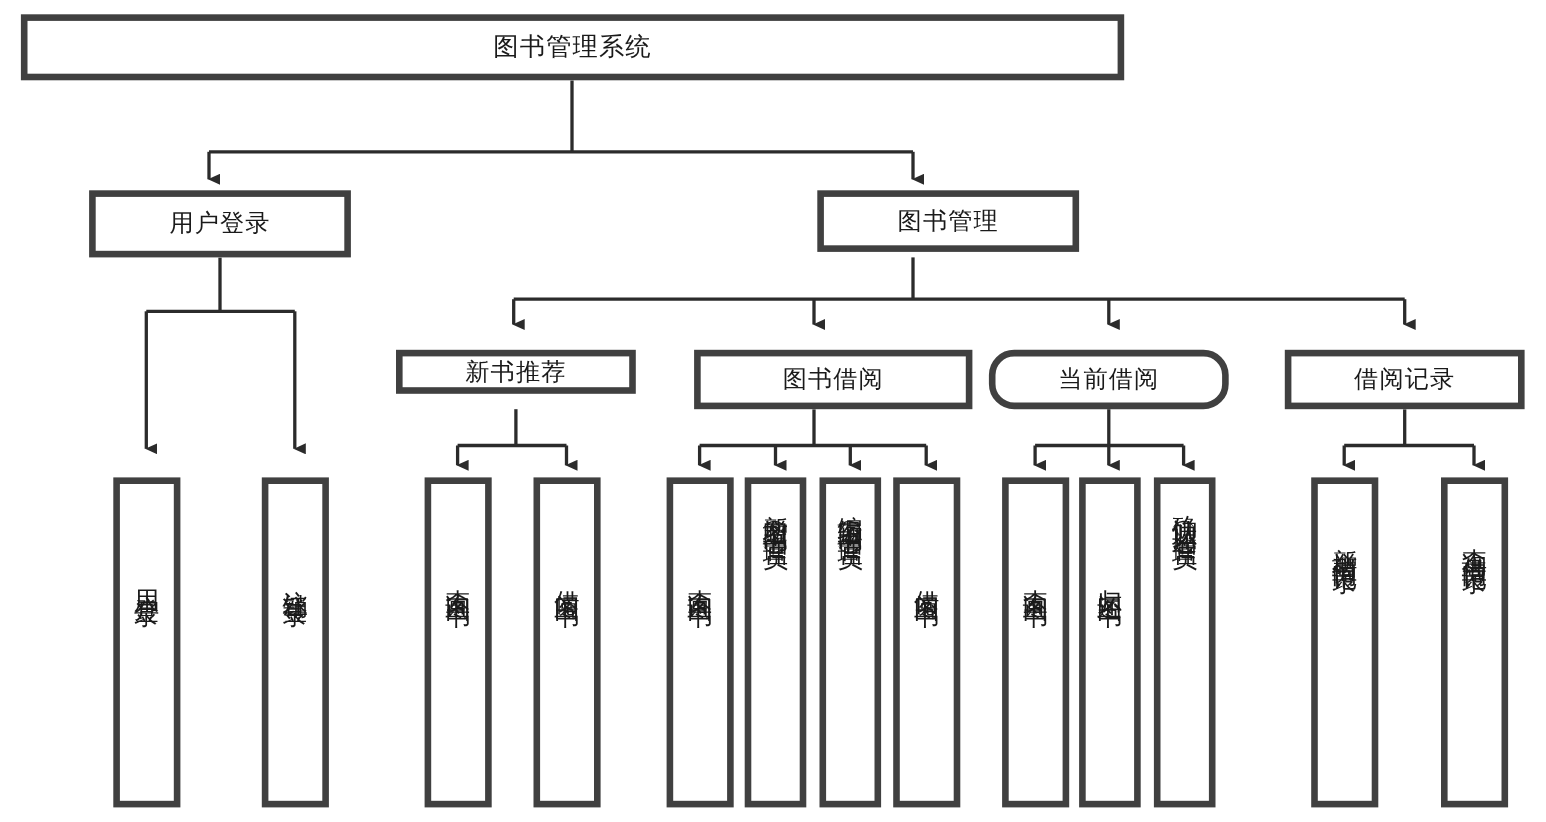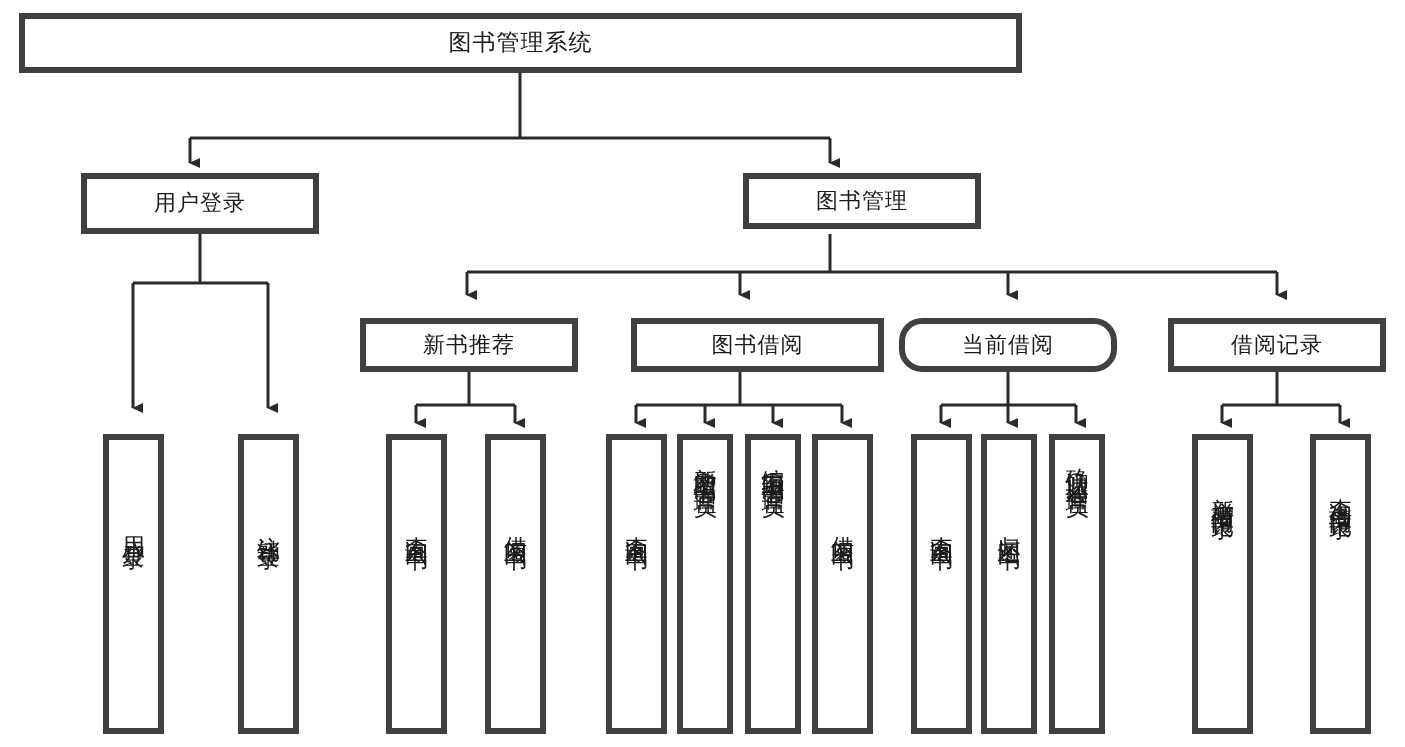--- a/index.html
+++ b/index.html
@@ -136,21 +136,21 @@
     <span>图书管理系统</span>
   </div>
 
   <div class="node node-h" style="left:81px; top:173px; width:238px; height:61px;">
     <span>用户登录</span>
   </div>
   <div class="node node-h" style="left:711px; top:173px; width:238px; height:56px;margin-left:32px;">
     <span>图书管理</span>
   </div>
 
-  <div class="node node-h" style="left:360px; top:318px; width:218px; height:54px;">
+  <div class="node node-h" style="left:360px; top:318px; width:218px; height:40px;">
     <span>新书推荐</span>
   </div>
   <div class="node node-h" style="left:631px; top:318px; width:253px; height:54px;">
     <span>图书借阅</span>
   </div>
   <div class="node node-h" style="left:899px; top:318px; width:218px; height:54px;border-radius:23px;">
     <span>当前借阅</span>
   </div>
   <div class="node node-h" style="left:1168px; top:318px; width:218px; height:54px;">
     <span>借阅记录</span>

